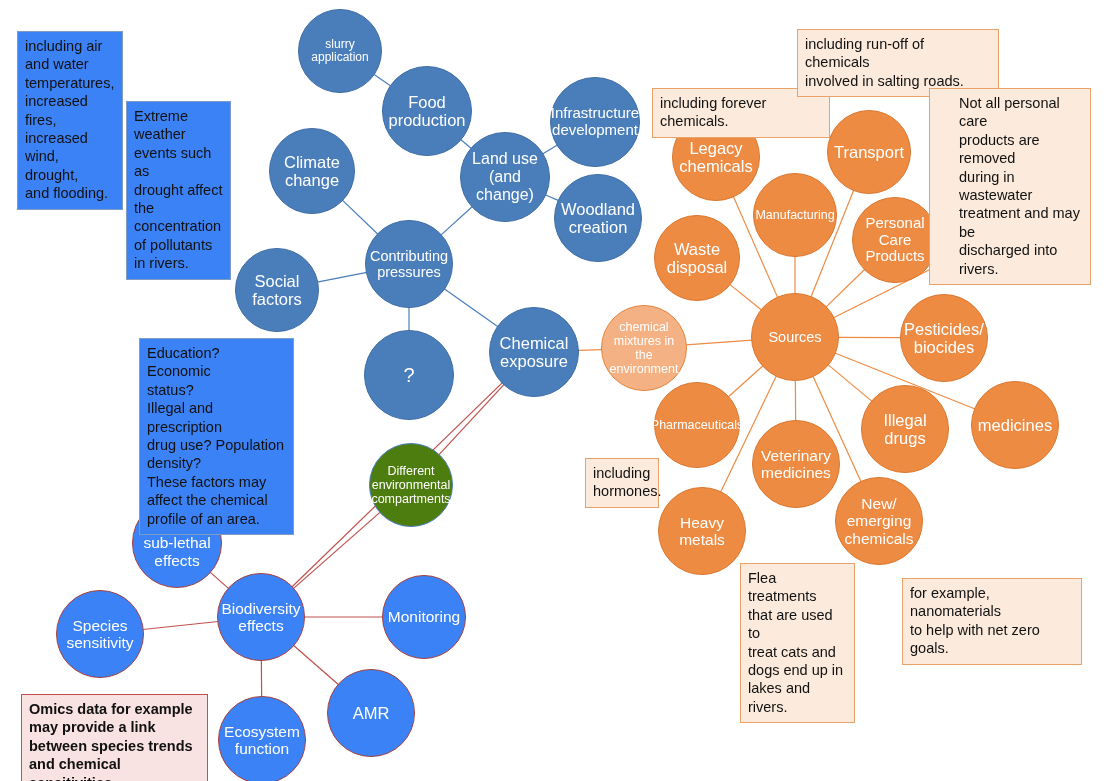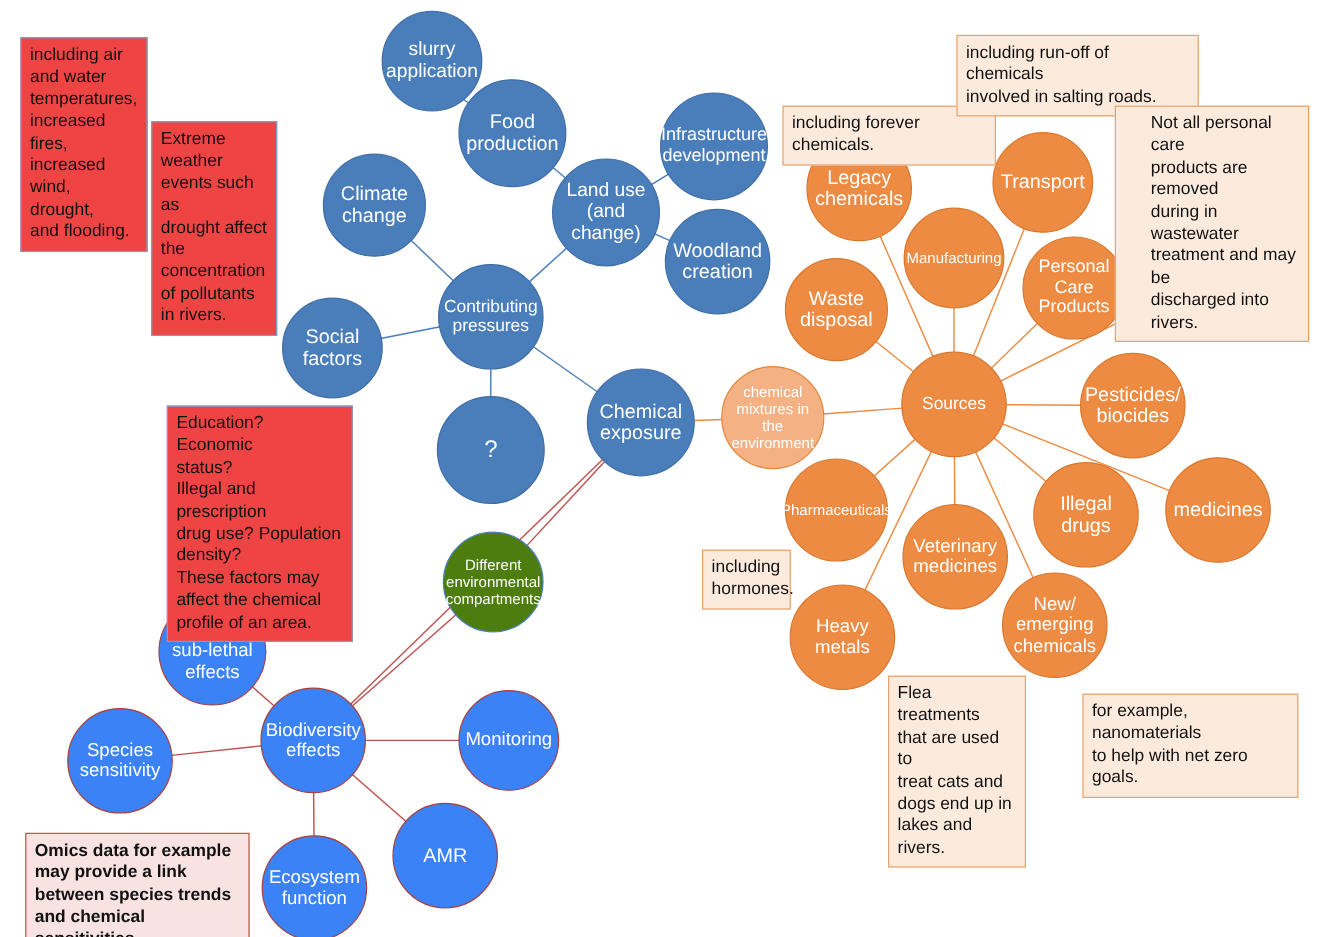--- a/index.html
+++ b/index.html
@@ -46,21 +46,21 @@
 
   .callout {
     position: absolute;
     box-sizing: border-box;
     padding: 5px 7px 6px 7px;
     color: #111111;
     line-height: 1.27;
     white-space: pre-line;
     font-size: 14.5px;
   }
-  .callout.blue   { background: #ef4444; border: 1px solid #7F9DC2; }
+  .callout.blue   { background: #3b82f6; border: 1px solid #7F9DC2; }
   .callout.orange { background: #FCEBDD; border: 1px solid #E8A26A; }
   .callout.pink   { background: #F8E2E2; border: 1px solid #C0504D; }
 </style>
 </head>
 <body>
 
 <div id="canvas">
   <svg id="edges" width="1108" height="781" viewBox="0 0 1108 781">
       <line x1="373.75172422252757" y1="74.27705118795004" x2="390.7786374197265" y2="86.01974994463897" stroke="#4A7EBB" stroke-width="1.2"></line>
       <line x1="460.58899655624106" y1="139.42145862451164" x2="471.41100344375894" y2="148.57854137548836" stroke="#4A7EBB" stroke-width="1.2"></line>
@@ -89,21 +89,21 @@
       <line x1="795.3385721815694" y1="379.99866705931555" x2="795.6614278184306" y2="421.00133294068445" stroke="#ED8B43" stroke-width="1.2"></line>
       <line x1="812.8575710323548" y1="376.11658416611044" x2="861.1424289676452" y2="481.88341583388956" stroke="#ED8B43" stroke-width="1.2"></line>
       <line x1="776.412059651149" y1="375.7748433083559" x2="720.587940348851" y2="492.2251566916441" stroke="#ED8B43" stroke-width="1.2"></line>
       <line x1="228.73456322209168" y1="588.5756866480332" x2="210.0157957727434" y2="572.0853438950359" stroke="#C0504D" stroke-width="1.2"></line>
       <line x1="218.2377231249243" y1="621.5152714712813" x2="142.7622768750757" y2="629.4847285287187" stroke="#C0504D" stroke-width="1.2"></line>
       <line x1="304" y1="617" x2="383" y2="617" stroke="#C0504D" stroke-width="1.2"></line>
       <line x1="293.3972602739726" y1="645.2739726027397" x2="338.6027397260274" y2="684.7260273972603" stroke="#C0504D" stroke-width="1.2"></line>
       <line x1="261.34958194275345" y1="659.9985789586738" x2="261.65041805724655" y2="697.0014210413262" stroke="#C0504D" stroke-width="1.2"></line>
     </svg>
   <div id="nodes-layer">
-      <div class="node blue" style="left: 298px; top: 9px; width: 84px; height: 84px; font-size: 16px; margin-left: 20px;">slurry
+      <div class="node blue" style="left: 298px; top: 9px; width: 84px; height: 84px; font-size: 12px;">slurry
 application</div>
       <div class="node blue" style="left: 382px; top: 66px; width: 90px; height: 90px; font-size: 16.5px;">Food
 production</div>
       <div class="node blue" style="left: 550px; top: 77px; width: 90px; height: 90px; font-size: 15px;">Infrastructure
 development</div>
       <div class="node blue" style="left: 269px; top: 128px; width: 86px; height: 86px; font-size: 16.5px;">Climate
 change</div>
       <div class="node blue" style="left: 460px; top: 132px; width: 90px; height: 90px; font-size: 16px;">Land use
 (and
 change)</div>

